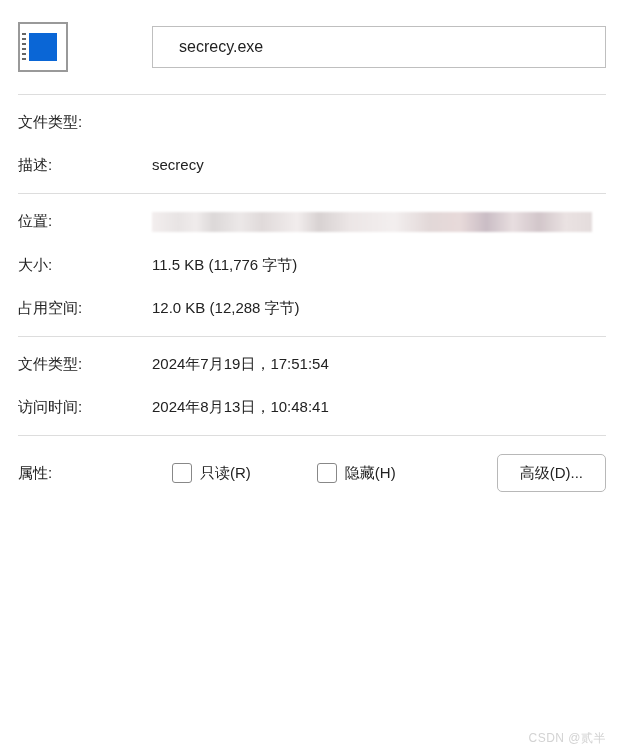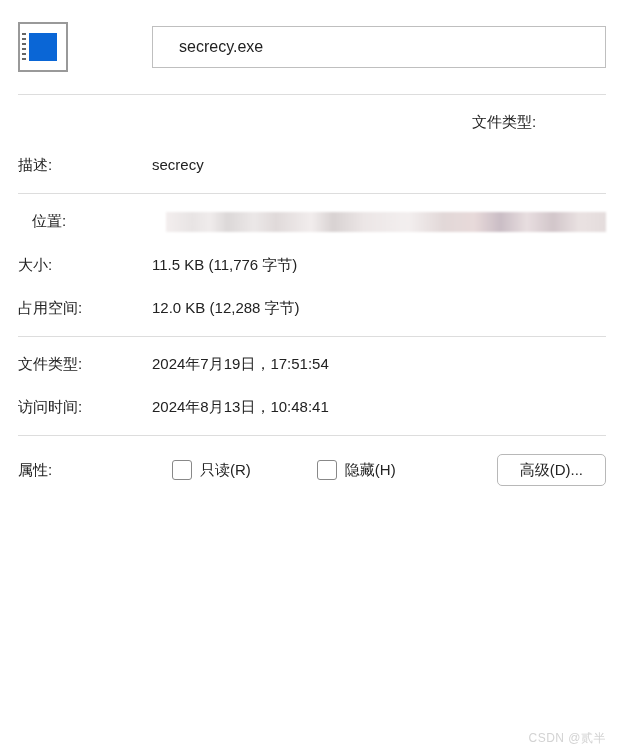--- a/index.html
+++ b/index.html
@@ -74,21 +74,20 @@
       margin: 18px 0;
     }
     .info-section {
       display: flex;
       flex-direction: column;
       gap: 24px;
     }
     .info-row {
       display: flex;
       align-items: flex-start;
-      justify-content: flex-end;
     }
     .label {
       width: 134px;
       flex-shrink: 0;
       color: #222;
     }
     .value {
       color: #222;
       flex: 1;
     }
@@ -117,21 +116,21 @@
     .checkbox {
       width: 20px;
       height: 20px;
       border: 1.5px solid #888;
       border-radius: 3px;
       background: #fff;
       cursor: pointer;
     }
     .adv-button {
       margin-left: auto;
-      height: 32px;
+      height: 38px;
       padding: 0 22px;
       border: 1px solid #b8b8b8;
       border-radius: 5px;
       background: #fff;
       font-size: 15px;
       font-family: inherit;
       cursor: pointer;
       color: #222;
     }
     .watermark {

